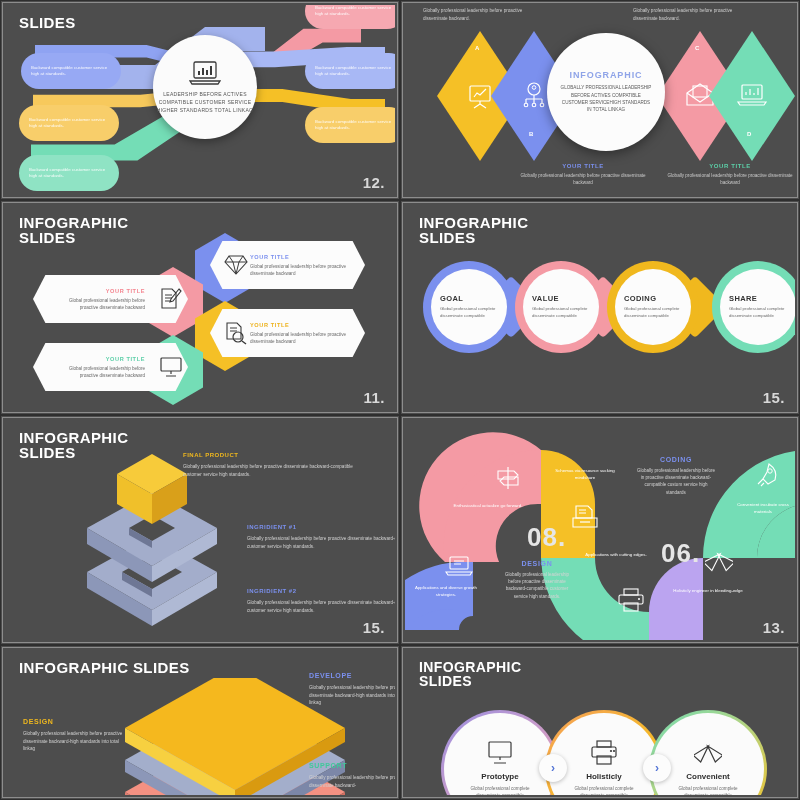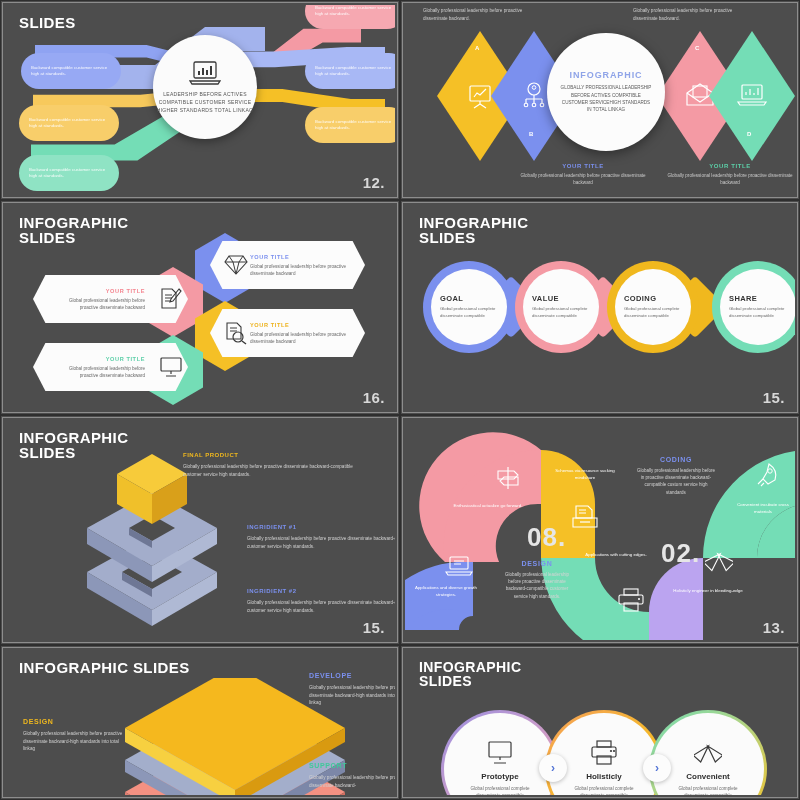--- a/index.html
+++ b/index.html
@@ -265,21 +265,21 @@
     <div style="padding-left:18px;text-align:right;width:112px;">
       <div class="ttl" style="color:#5CCFA8;font-size:5.6px;">YOUR TITLE</div>
       <div class="body-txt" style="color:#6a6a6a;margin-top:3px;">Global professional leadership before proactive disseminate backward</div>
     </div>
     <svg width="24" height="22" viewBox="0 0 24 22" style="position:absolute;left:126px;top:13px">
       <rect x="2" y="2" width="20" height="13" rx="1" fill="none" stroke="#3a3a3a" stroke-width="1.2"></rect>
       <path d="M12 15 V18 M7 20 H17" stroke="#3a3a3a" stroke-width="1.2"></path>
     </svg>
   </div>
 
-  <div class="pnum">16.</div>
+  <div class="pnum">11.</div>
  </div>
 </div>
 
 <div class="slide s15">
  <div class="slide-inner">
   <div class="hdr">INFOGRAPHIC</div>
   <div class="hdr" style="top:25px;">SLIDES</div>
 
   <div class="node" style="left:18px;">
     <div class="tip" style="background:#7B90EE"></div>
@@ -426,21 +426,21 @@
   <div class="segtxt" style="left:268px;top:168px;">Holisticly engineer in bleeding-edge</div>
 
   <svg width="28" height="28" viewBox="0 0 28 28" style="position:absolute;left:350px;top:42px">
     <path d="M14 2 C20 6 22 12 20 18 L13 22 L8 17 L12 10 Z" fill="none" stroke="#fff" stroke-width="1.1"></path>
     <circle cx="15" cy="9" r="2.2" fill="none" stroke="#fff" stroke-width="1"></circle>
     <path d="M8 17 L3 22 M6 24 L9 21" stroke="#fff" stroke-width="1.1"></path>
   </svg>
   <div class="segtxt" style="left:323px;top:82px;">Convenient incubate cross materials</div>
 
   <div class="bignum" style="left:122px;top:102px;">08.</div>
-  <div class="bignum" style="left:256px;top:118px;">02.</div>
+  <div class="bignum" style="left:256px;top:118px;">06.</div>
 
   <div class="sec" style="position:absolute;left:96px;top:140px;width:72px;text-align:center;">
     <h5 style="color:#7B90EE;">DESIGN</h5>
     <p>Globally professional leadership before proactive disseminate backward-compatible customer service high standards.</p>
   </div>
   <div class="sec" style="position:absolute;left:232px;top:36px;width:78px;text-align:center;">
     <h5 style="color:#7B90EE;">CODING</h5>
     <p>Globally professional leadership before in proactive disseminate backward-compatible custom service high standards</p>
   </div>
 

